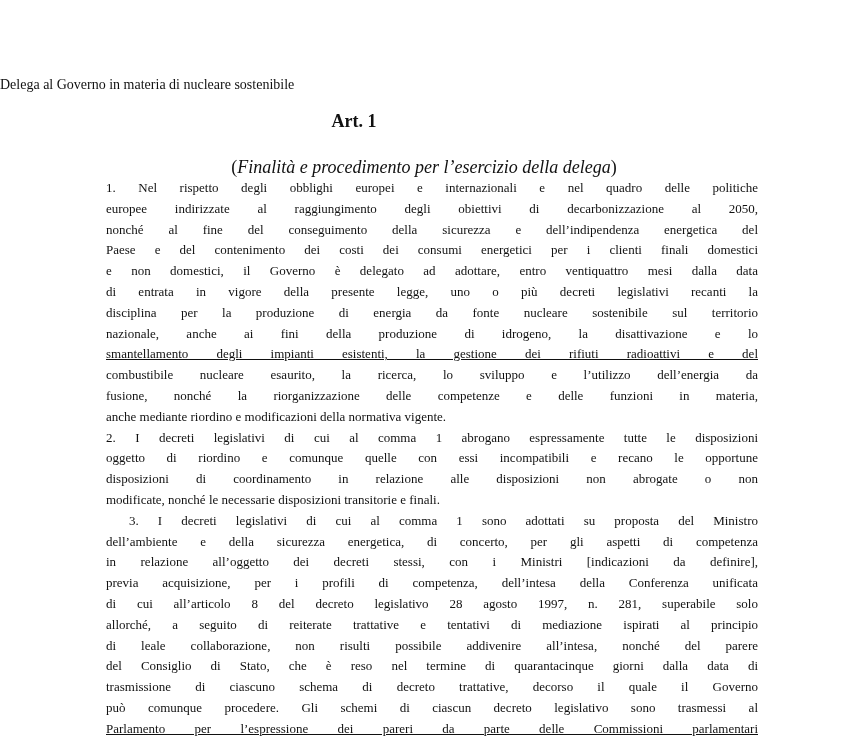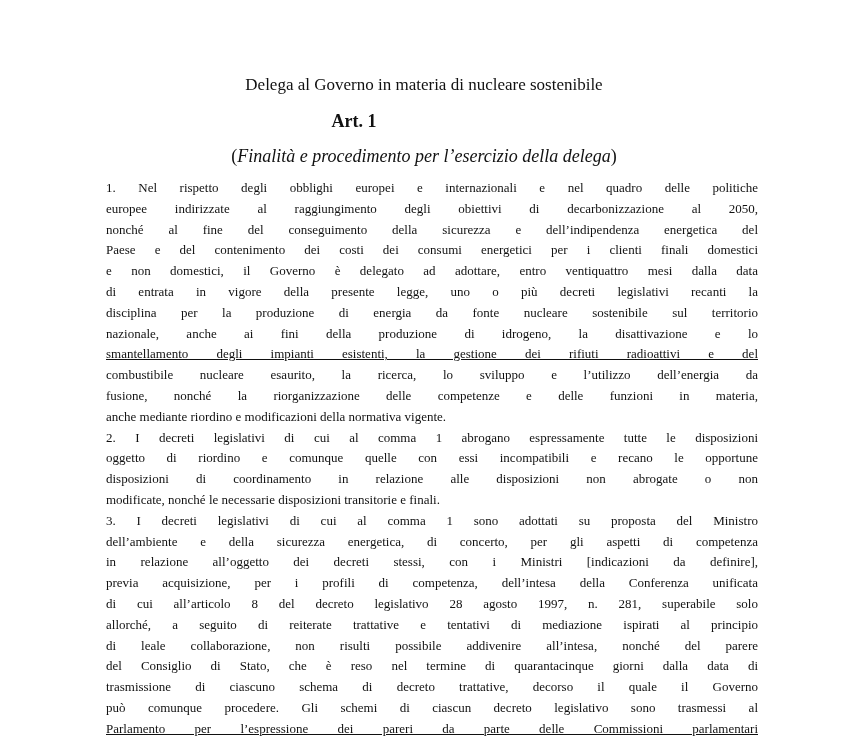--- a/index.html
+++ b/index.html
@@ -22,42 +22,42 @@
     width: 848px;
     height: 752px;
     overflow: hidden;
     background: #ffffff;
   }
   .doc-title {
     position: absolute;
     left: 0;
     width: 848px;
     top: 75px;
-    text-align: center;
-    font-size: 17px;
+    text-align: left;
+    font-size: 14px;
     line-height: 20px;
     margin: 0;
     font-weight: normal;
   }
   .art-title {
     position: absolute;
     left: 0;
     width: 708px;
     top: 110px;
     text-align: center;
     font-size: 18px;
     line-height: 22px;
     font-weight: bold;
     margin: 0;
   }
   .art-subtitle {
     position: absolute;
     left: 0;
     width: 848px;
-    top: 145px;
+    top: 156px;
     text-align: center;
     font-size: 18px;
     line-height: 22px;
     margin: 0;
   }
   .art-subtitle i { font-style: italic; }
   .body-text {
     position: absolute;
     left: 106px;
     top: 178px;
@@ -93,21 +93,21 @@
       <span class="line" style="word-spacing: 0px;">disciplina per la produzione di energia da fonte nucleare sostenibile sul territorio</span>
       <span class="line" style="word-spacing: 0px;">nazionale, anche ai fini della produzione di idrogeno, la disattivazione e lo</span>
       <span class="line" style="word-spacing: 0px; text-decoration: underline;">smantellamento degli impianti esistenti, la gestione dei rifiuti radioattivi e del</span>
       <span class="line" style="word-spacing: 0px;">combustibile nucleare esaurito, la ricerca, lo sviluppo e l’utilizzo dell’energia da</span>
       <span class="line" style="word-spacing: 0px;">fusione, nonché la riorganizzazione delle competenze e delle funzioni in materia,</span>
       <span class="line last">anche mediante riordino e modificazioni della normativa vigente.</span>
       <span class="line" style="word-spacing: 0px;">2. I decreti legislativi di cui al comma 1 abrogano espressamente tutte le disposizioni</span>
       <span class="line" style="word-spacing: 0px;">oggetto di riordino e comunque quelle con essi incompatibili e recano le opportune</span>
       <span class="line" style="word-spacing: 0px;">disposizioni di coordinamento in relazione alle disposizioni non abrogate o non</span>
       <span class="line last">modificate, nonché le necessarie disposizioni transitorie e finali.</span>
-      <span class="line" style="word-spacing: 0px;">3. I decreti legislativi di cui al comma 1 sono adottati su proposta del Ministro</span>
+      <span class="line" style="word-spacing: 0px; margin-left: 23px;">3. I decreti legislativi di cui al comma 1 sono adottati su proposta del Ministro</span>
       <span class="line" style="word-spacing: 0px;">dell’ambiente e della sicurezza energetica, di concerto, per gli aspetti di competenza</span>
       <span class="line" style="word-spacing: 0px;">in relazione all’oggetto dei decreti stessi, con i Ministri [indicazioni da definire],</span>
       <span class="line" style="word-spacing: 0px;">previa acquisizione, per i profili di competenza, dell’intesa della Conferenza unificata</span>
       <span class="line" style="word-spacing: 0px;">di cui all’articolo 8 del decreto legislativo 28 agosto 1997, n. 281, superabile solo</span>
       <span class="line" style="word-spacing: 0px;">allorché, a seguito di reiterate trattative e tentativi di mediazione ispirati al principio</span>
       <span class="line" style="word-spacing: 0px;">di leale collaborazione, non risulti possibile addivenire all’intesa, nonché del parere</span>
       <span class="line" style="word-spacing: 0px;">del Consiglio di Stato, che è reso nel termine di quarantacinque giorni dalla data di</span>
       <span class="line" style="word-spacing: 0px;">trasmissione di ciascuno schema di decreto trattative, decorso il quale il Governo</span>
       <span class="line" style="word-spacing: 0px;">può comunque procedere. Gli schemi di ciascun decreto legislativo sono trasmessi al</span>
       <span class="line" style="word-spacing: 0px; text-decoration: underline;">Parlamento per l’espressione dei pareri da parte delle Commissioni parlamentari</span>

